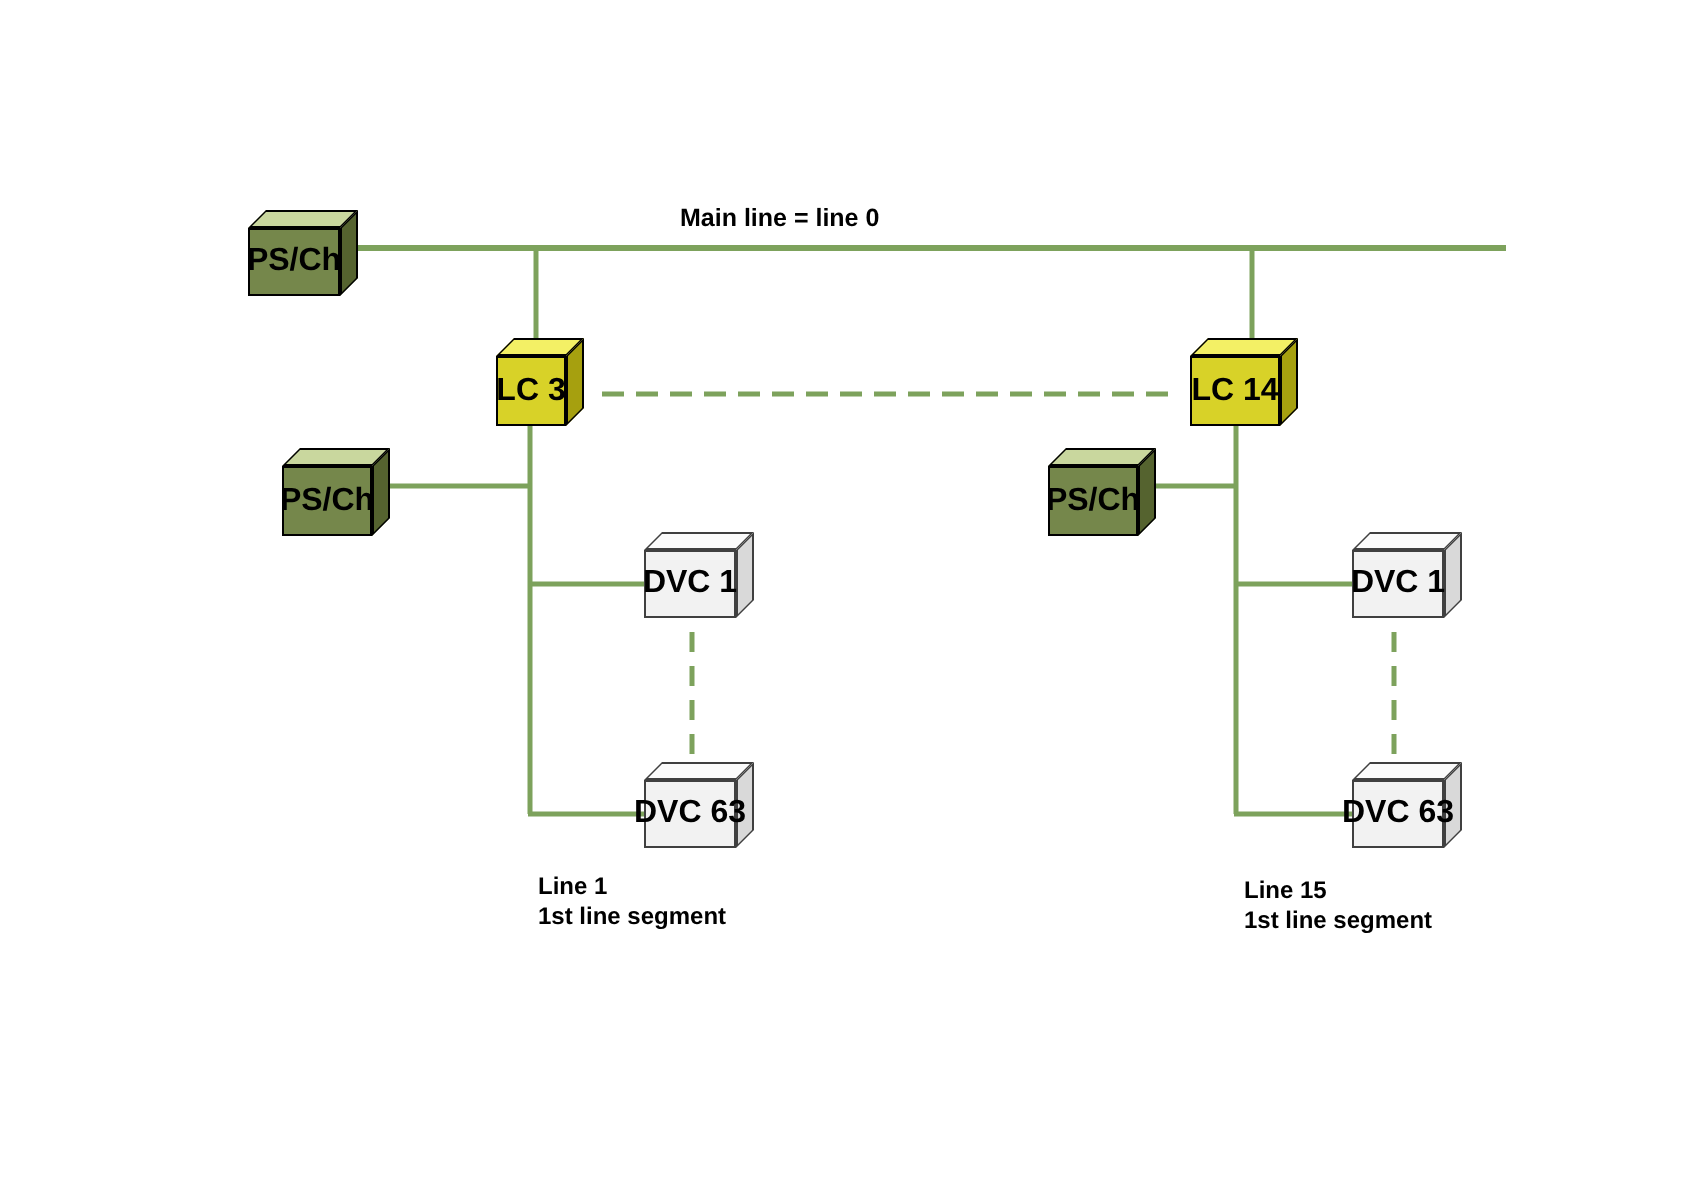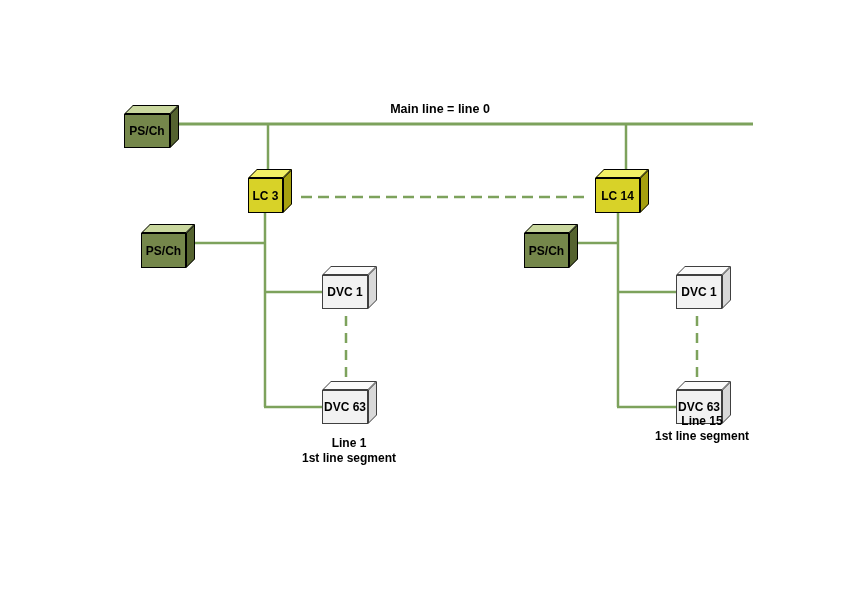--- a/index.html
+++ b/index.html
@@ -33,26 +33,26 @@
   .box3d .side{
     position:absolute;left:var(--w);top:var(--d);
     width:var(--d);height:var(--h);
     background:var(--sc);
     transform:skewY(-45deg);transform-origin:0 0;
   }
   .box3d.ps{--fc:var(--ps_front);--tc:var(--ps_top);--sc:var(--ps_side);--bc:#000;}
   .box3d.lc{--fc:var(--lc_front);--tc:var(--lc_top);--sc:var(--lc_side);--bc:#000;}
   .box3d.dvc{--fc:var(--dvc_front);--tc:var(--dvc_top);--sc:var(--dvc_side);--bc:#404040;}
   .box-label{
-    font-weight:bold;font-size:12px;color:#000;
+    font-weight:bold;font-size:16px;color:#000;
     white-space:nowrap;letter-spacing:0px;
   }
   .label{
     position:absolute;color:#000;font-weight:bold;
-    text-align:center;font-size:12px;line-height:15px;
+    font-size:12px;line-height:15px;
   }
 </style>
 </head>
 <body>
 
 <div class="canvas">
 
   <svg class="wires" width="842" height="595" viewBox="0 0 842 595">
     <path class="wire main" d="M170 124 H753"></path>
     <path class="wire" d="M268 124 V182"></path>
@@ -142,18 +142,18 @@
     </div>
   </div>
 
   <div class="label" style="left:340px;top:102px;width:200px;font-size:12.5px;">Main line = line 0</div>
 
   <div class="label" style="left:269px;top:436px;width:160px;">
     <div>Line 1</div>
     <div>1st line segment</div>
   </div>
 
-  <div class="label" style="left:622px;top:414px;width:160px;">
+  <div class="label" style="left:622px;top:438px;width:160px;">
     <div>Line 15</div>
     <div>1st line segment</div>
   </div>
 
 </div>
 
 </body></html>

